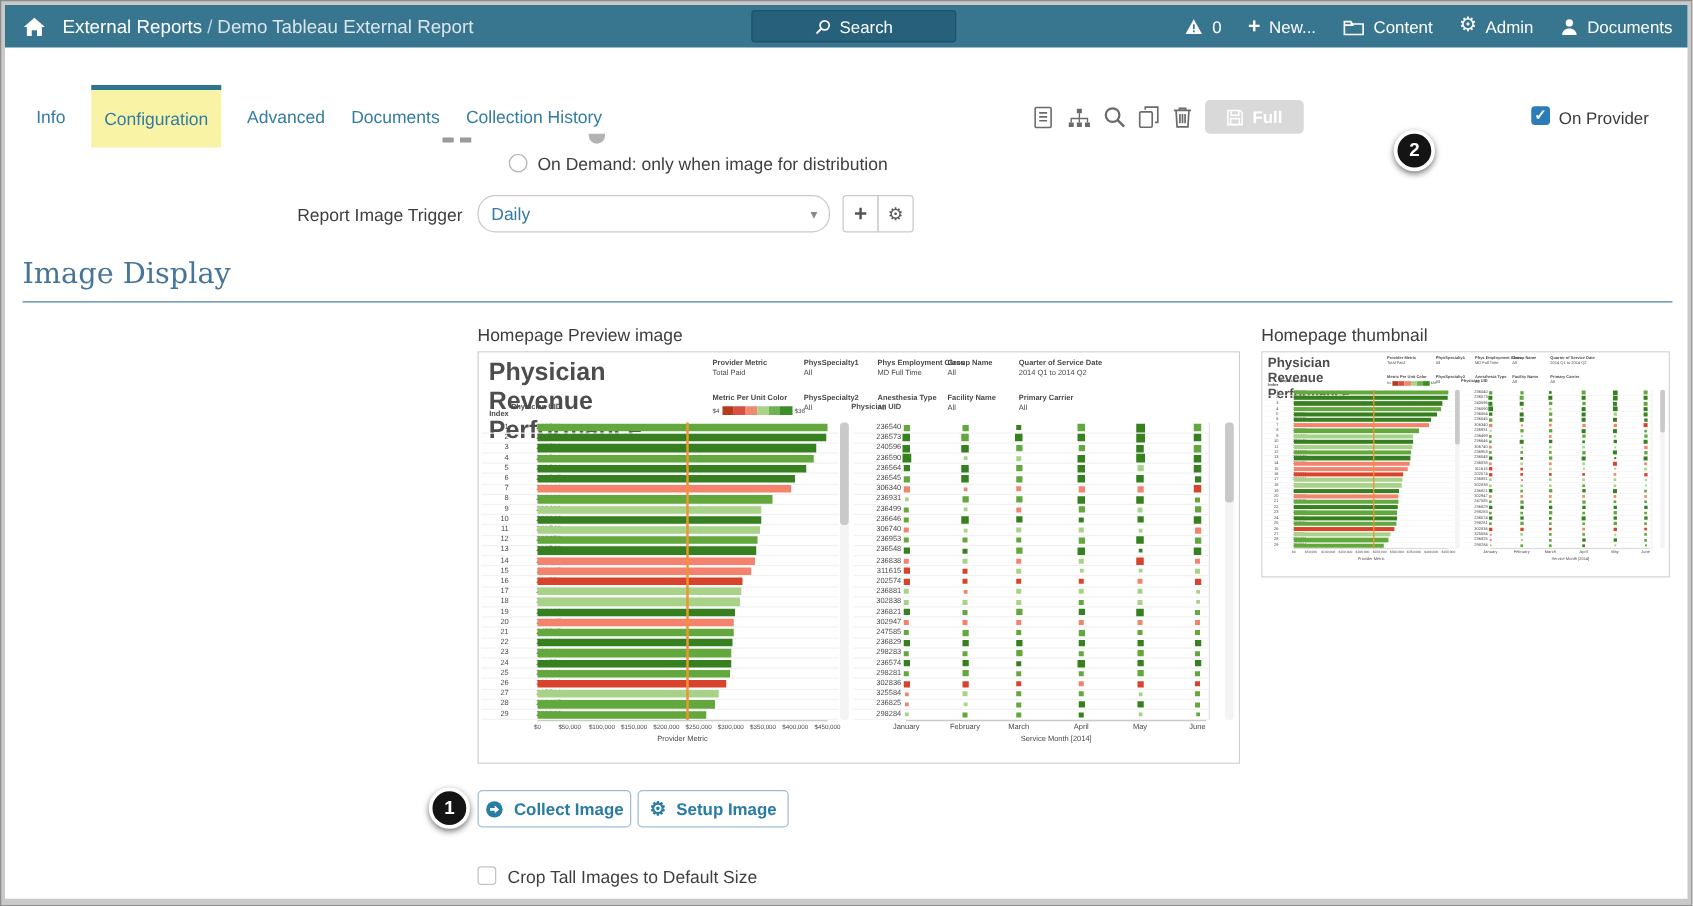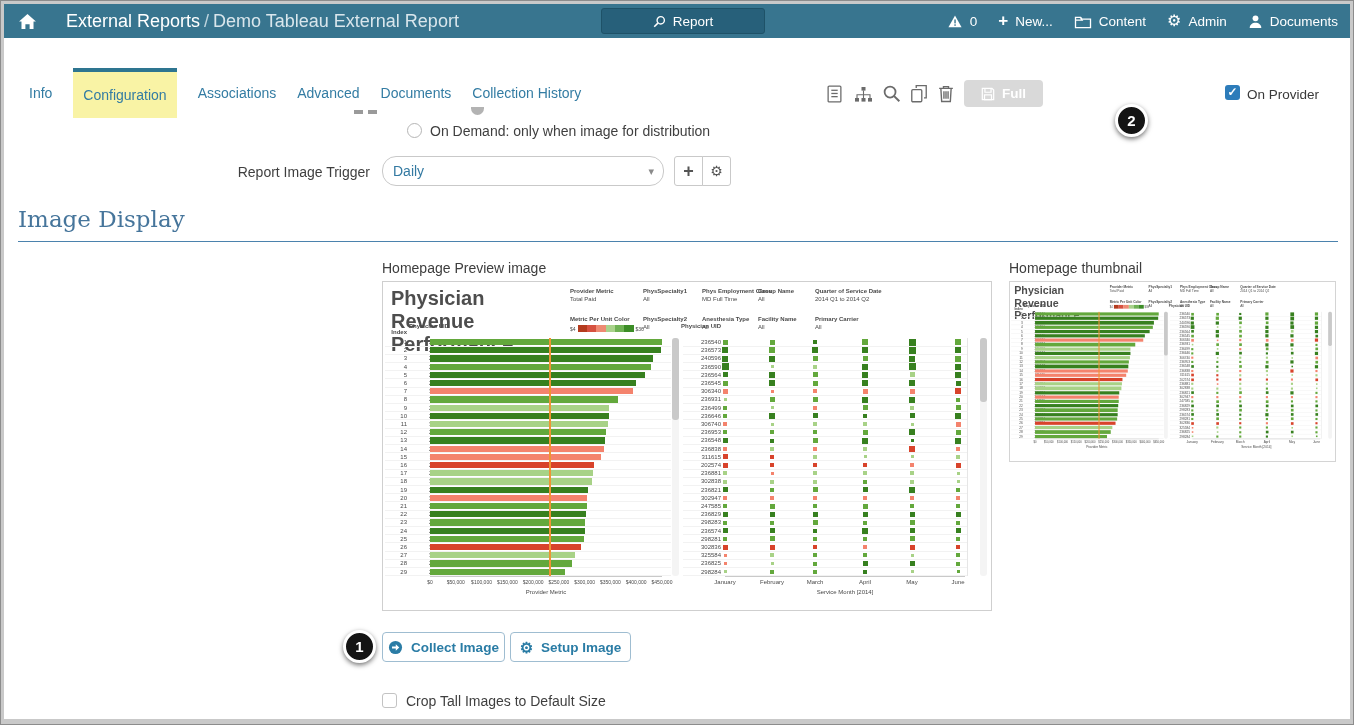--- a/index.html
+++ b/index.html
@@ -5,21 +5,21 @@
   html,body{margin:0;padding:0;background:#e8e8e8;}
   #app{position:relative;width:1354px;height:725px;background:#c9c9c9;
        font-family:"Liberation Sans",sans-serif;overflow:hidden;
        border:1px solid #8c8c8c;box-sizing:border-box;}
   .page{position:absolute;left:3px;top:3px;right:3px;bottom:5px;background:#fff;}
 
   
   .navbar{position:absolute;left:0;top:0;right:0;height:34px;background:#38758f;}
   .nav-left{position:absolute;left:14px;top:0;height:34px;display:flex;align-items:center;gap:12px;}
   .home-icon{width:20px;height:18px;display:flex;align-items:center;}
-  .crumb{font-size:18px;color:#fff;white-space:nowrap;margin-left:16px;}
+  .crumb{font-size:15px;color:#fff;white-space:nowrap;}
   .crumb .sep{color:#bfd5df;margin:0 4px;}
   .crumb .sub{color:#d9e6ec;}
   .search-btn{position:absolute;left:597px;top:4px;width:164px;height:26px;background:#27607a;
       border:1px solid #1e5268;border-radius:3px;display:flex;align-items:center;justify-content:center;
       gap:7px;color:#fff;font-size:13.5px;box-sizing:border-box;}
   .nav-right{position:absolute;right:12px;top:0;height:34px;display:flex;align-items:center;gap:21px;}
   .nav-item{display:flex;align-items:center;gap:7px;color:#fff;font-size:13.5px;white-space:nowrap;cursor:default;}
   .gear-glyph{font-size:16px;line-height:16px;color:#fff;}
 
   
@@ -117,21 +117,21 @@
       </span>
       <span class="crumb"><span>External Reports</span><span class="sep">/</span><span class="sub">Demo Tableau External Report</span></span>
     </div>
     <div class="search-btn">
       <span>
         <svg width="13" height="13" viewBox="0 0 16 16">
               <circle cx="9.5" cy="6.5" r="4.5" fill="none" stroke="#fff" stroke-width="1.7"></circle>
               <line x1="6" y1="10" x2="1.5" y2="14.5" stroke="#fff" stroke-width="1.9"></line>
             </svg>
       </span>
-      <span>Report</span>
+      <span>Search</span>
     </div>
     <div class="nav-right">
       <span class="nav-item">
         <span>
           <svg width="16" height="15" viewBox="0 0 16 16">
                 <path d="M8 1.5 15 14H1Z" fill="#fff"></path>
                 <rect x="7.3" y="5.8" width="1.5" height="4.2" fill="#38758f"></rect>
                 <rect x="7.3" y="11" width="1.5" height="1.6" fill="#38758f"></rect>
               </svg>
         </span>
@@ -162,21 +162,20 @@
               </svg>
         </span>
         <span>Documents</span>
       </span>
     </div>
   </div>
 
   <div class="tabbar">
     <div class="tab">Info</div>
     <div class="tab active">Configuration</div>
-    <div class="tab">Associations</div>
     <div class="tab">Advanced</div>
     <div class="tab">Documents</div>
     <div class="tab">Collection History</div>
   </div>
 
   <span class="tb-icon" style="left:822px;">
     <svg width="17" height="20" viewBox="0 0 16 18" fill="none" stroke="#6b6b6b" stroke-width="1.2">
           <rect x="2" y="1.5" width="12" height="15" rx="1"></rect>
           <line x1="5" y1="5.5" x2="11" y2="5.5"></line>
           <line x1="5" y1="8.5" x2="11" y2="8.5"></line>

